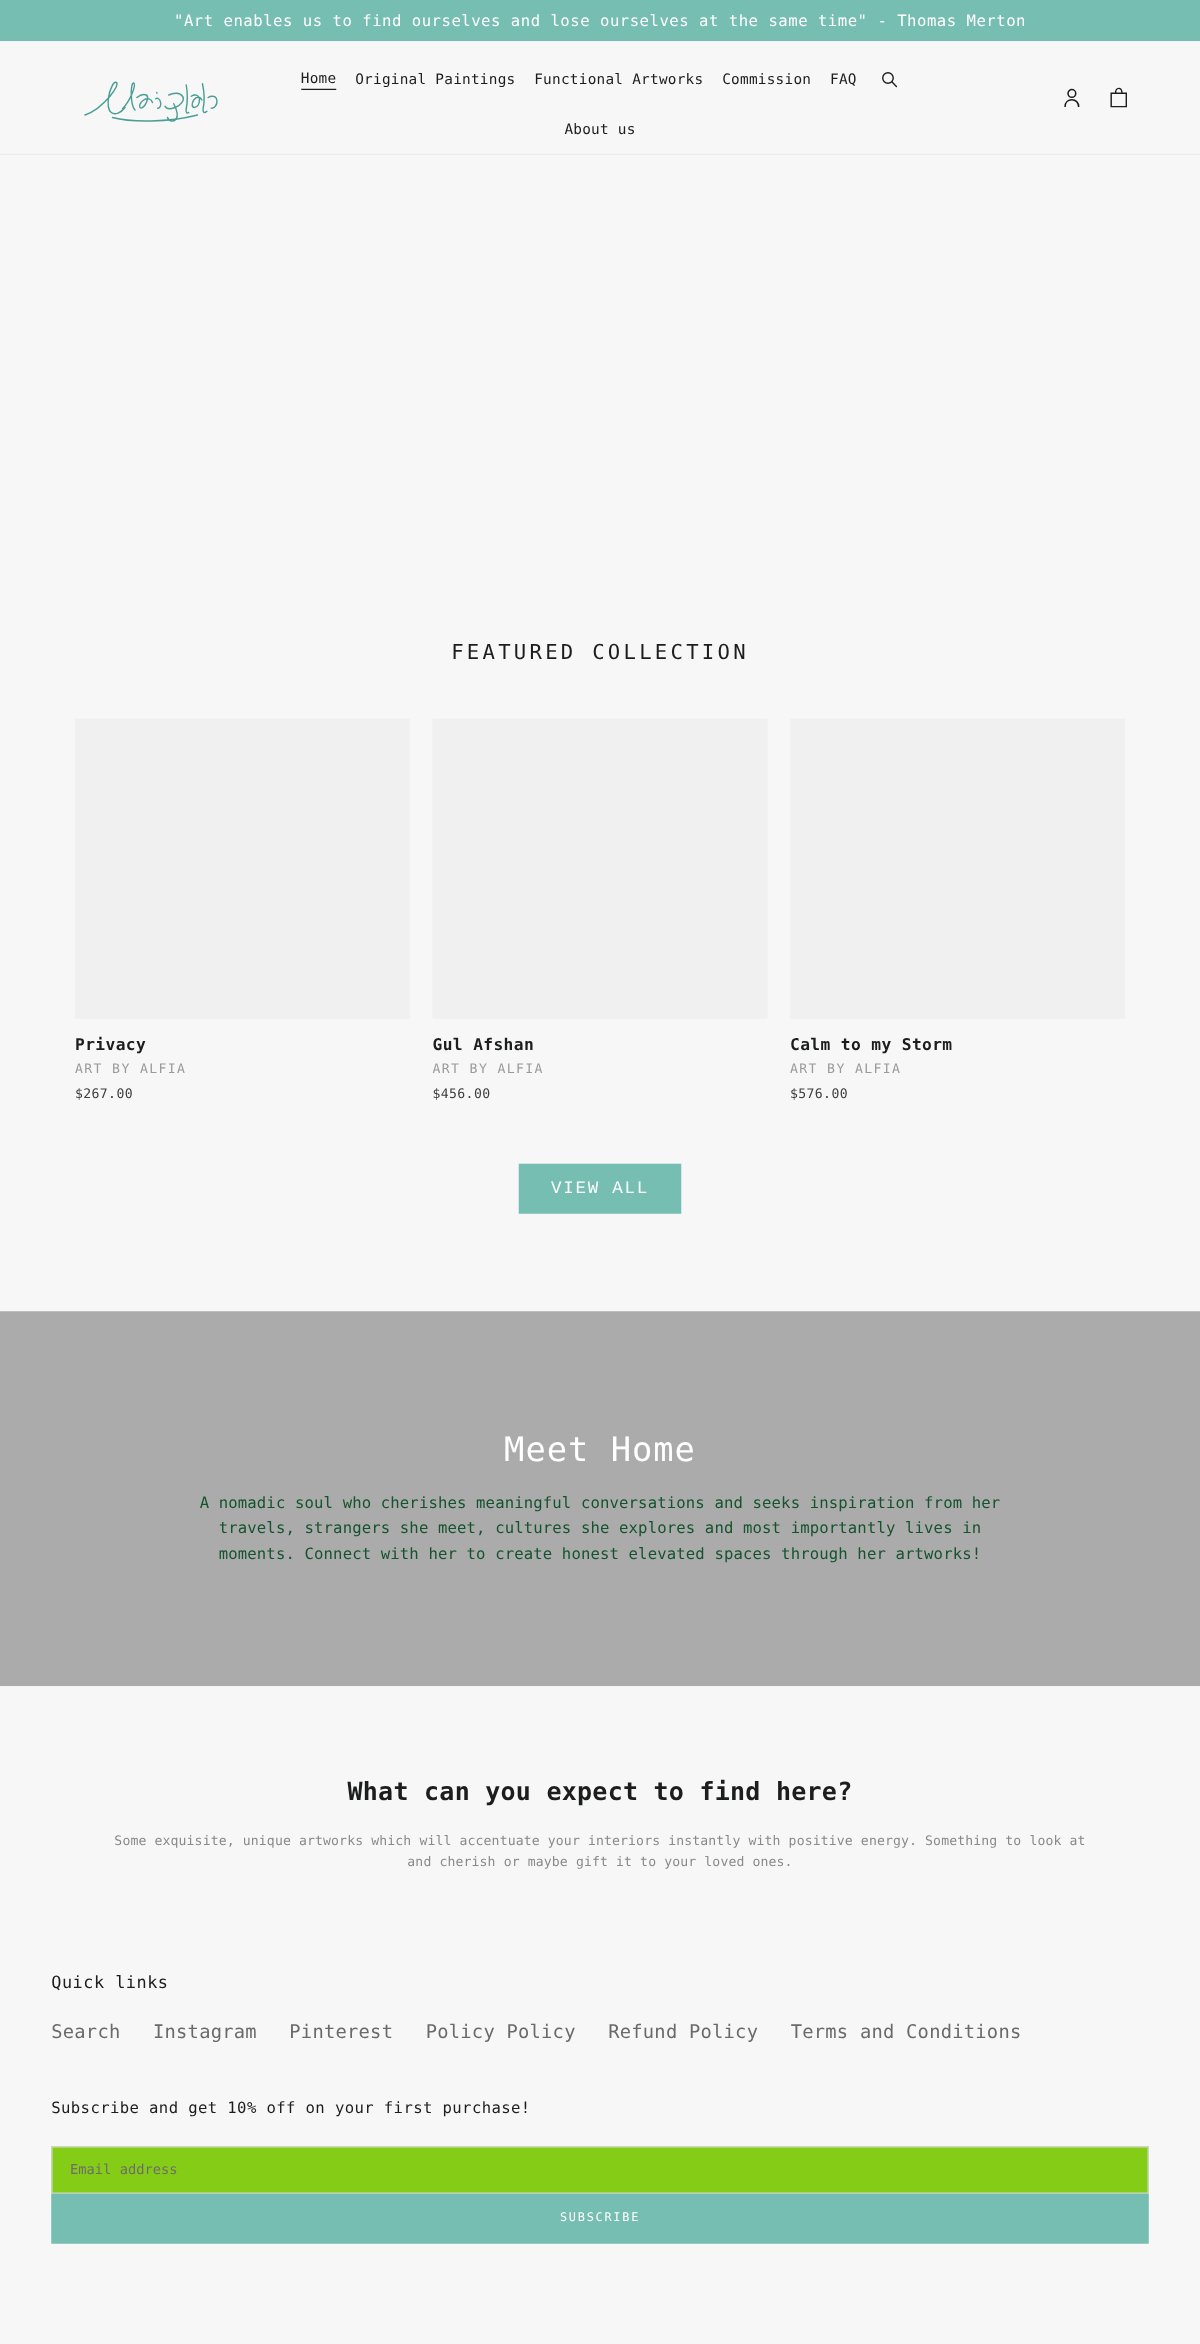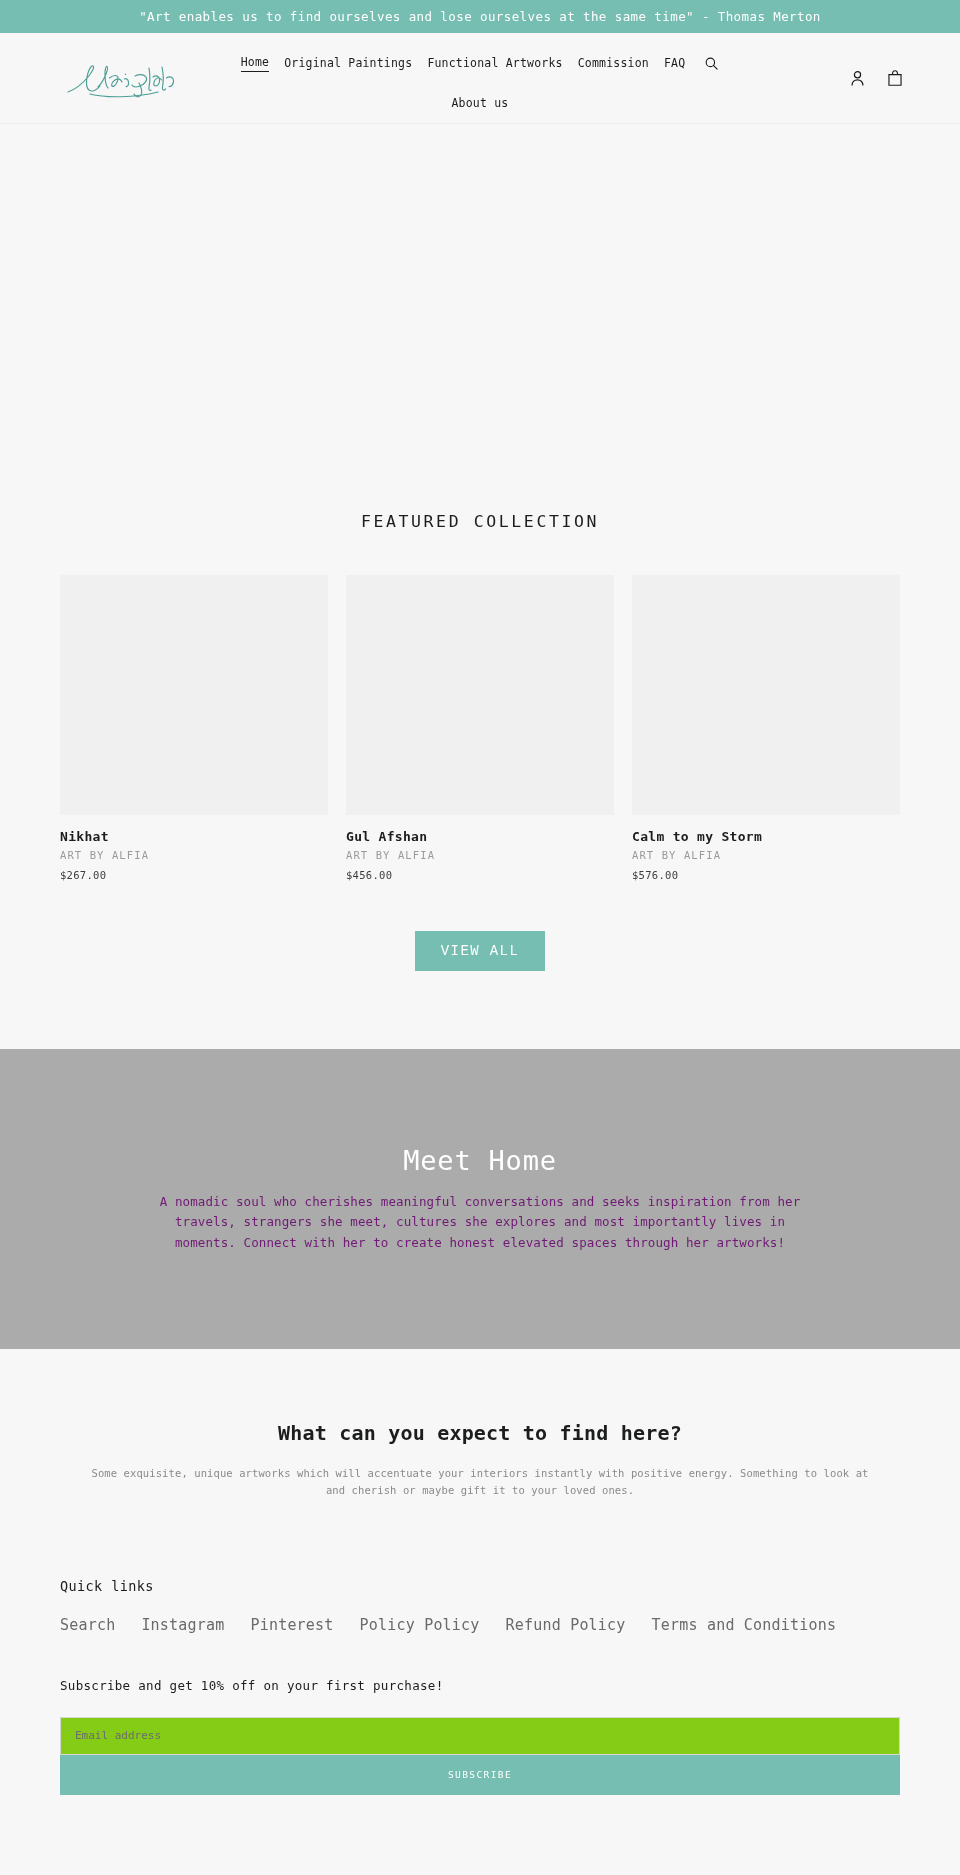--- a/index.html
+++ b/index.html
@@ -178,21 +178,21 @@
     padding: 0 150px;
   }
   .meet-title {
     color: #ffffff;
     font-size: 27px;
     font-weight: normal;
     letter-spacing: .8px;
     text-align: center;
   }
   .meet-body {
-    color: #701a75;
+    color: #14532d;
     font-size: 12.5px;
     line-height: 1.65;
     text-align: center;
     margin-top: 16px;
     letter-spacing: .1px;
   }
 
   
   .expect {
     background: #f7f7f7;
@@ -209,21 +209,21 @@
     font-size: 10.5px;
     color: #8a8a8a;
     line-height: 1.65;
     margin-top: 20px;
     letter-spacing: .1px;
   }
 
   
   .site-footer {
     background: #f7f7f7;
-    padding: 78px 60px 0;
+    padding: 78px 41px 0;
   }
   .footer-heading {
     font-size: 13.5px;
     color: #1c1d1d;
     font-weight: normal;
     letter-spacing: .4px;
   }
   .quick-links {
     display: flex;
     gap: 26px;
@@ -334,21 +334,21 @@
 
 <section class="hero"></section>
 
 <section class="featured">
   <h2 class="section-title">FEATURED COLLECTION</h2>
 
   <div class="product-grid">
 
     <article class="product-card">
       <div class="product-thumb"></div>
-      <div class="product-title">Nikhat</div>
+      <div class="product-title">Privacy</div>
       <div class="product-vendor">ART BY ALFIA</div>
       <div class="product-price">$267.00</div>
     </article>
 
     <article class="product-card">
       <div class="product-thumb"></div>
       <div class="product-title">Gul Afshan</div>
       <div class="product-vendor">ART BY ALFIA</div>
       <div class="product-price">$456.00</div>
     </article>

